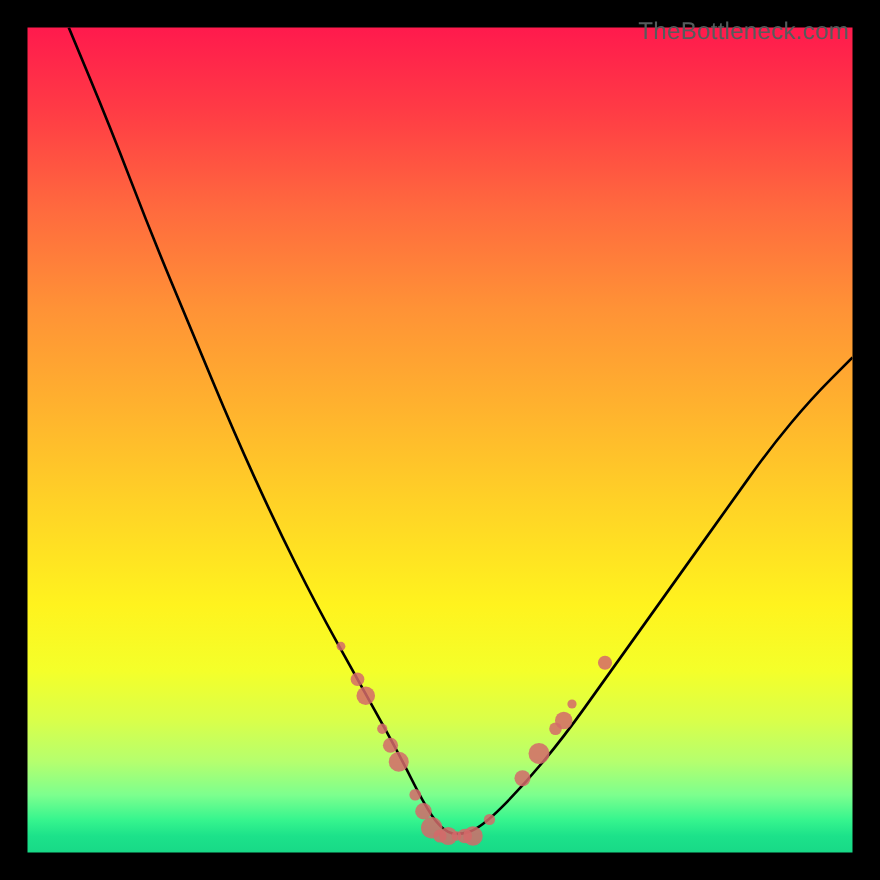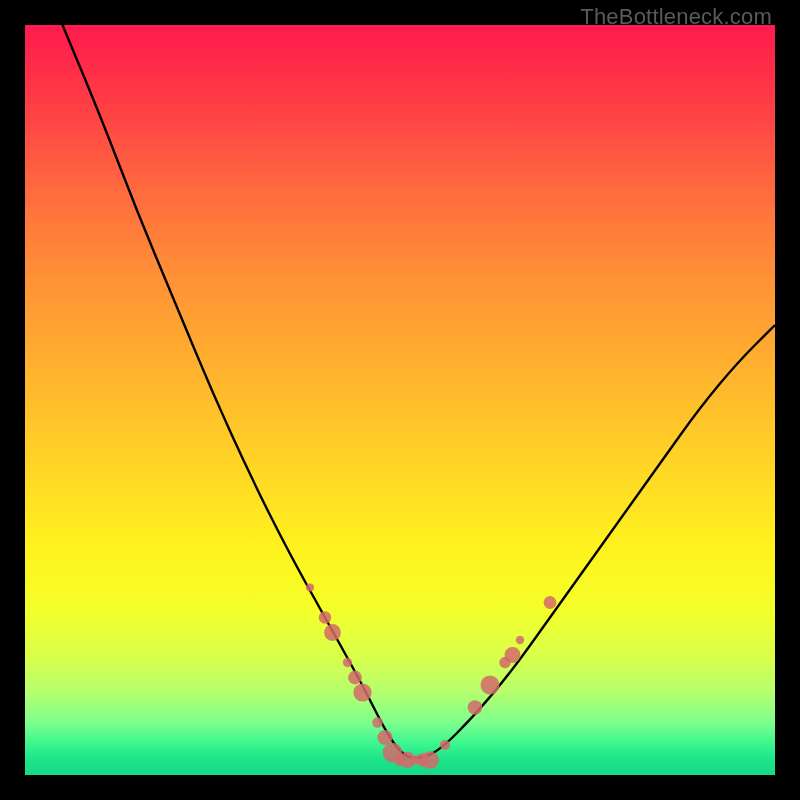--- a/index.html
+++ b/index.html
@@ -37,21 +37,21 @@
       #d9ff4a 84%,
       #b5ff6e 89%,
       #7dff8e 93%,
       #37f58e 96%,
       #1ce28a 98%,
       #18d987 100%
     );
   }
   .attribution {
     position: absolute;
-    top: 4px;
+    top: 15px;
     right: 28px;
     color: #555c5c;
     font-size: 22px;
     letter-spacing: 0.2px;
     font-weight: 400;
     user-select: none;
   }
   svg.curve {
     position: absolute;
     left: 0;

